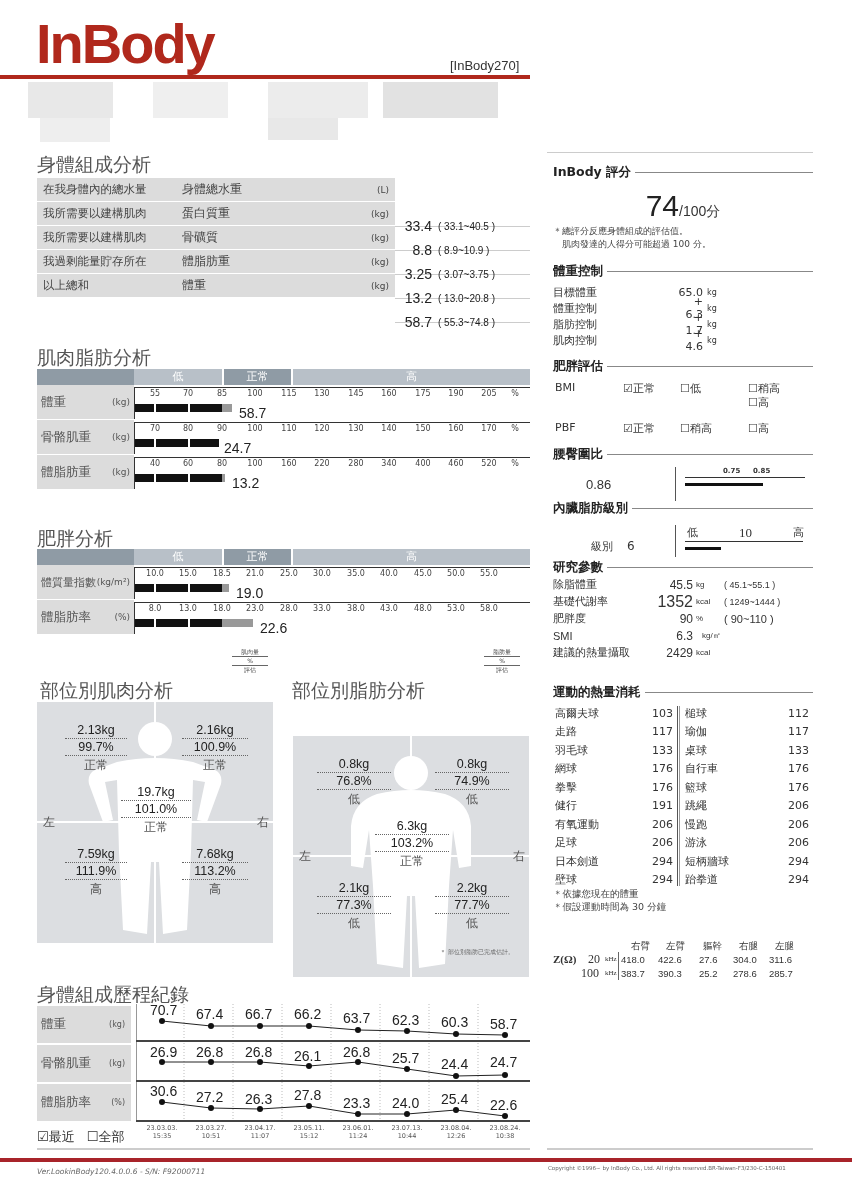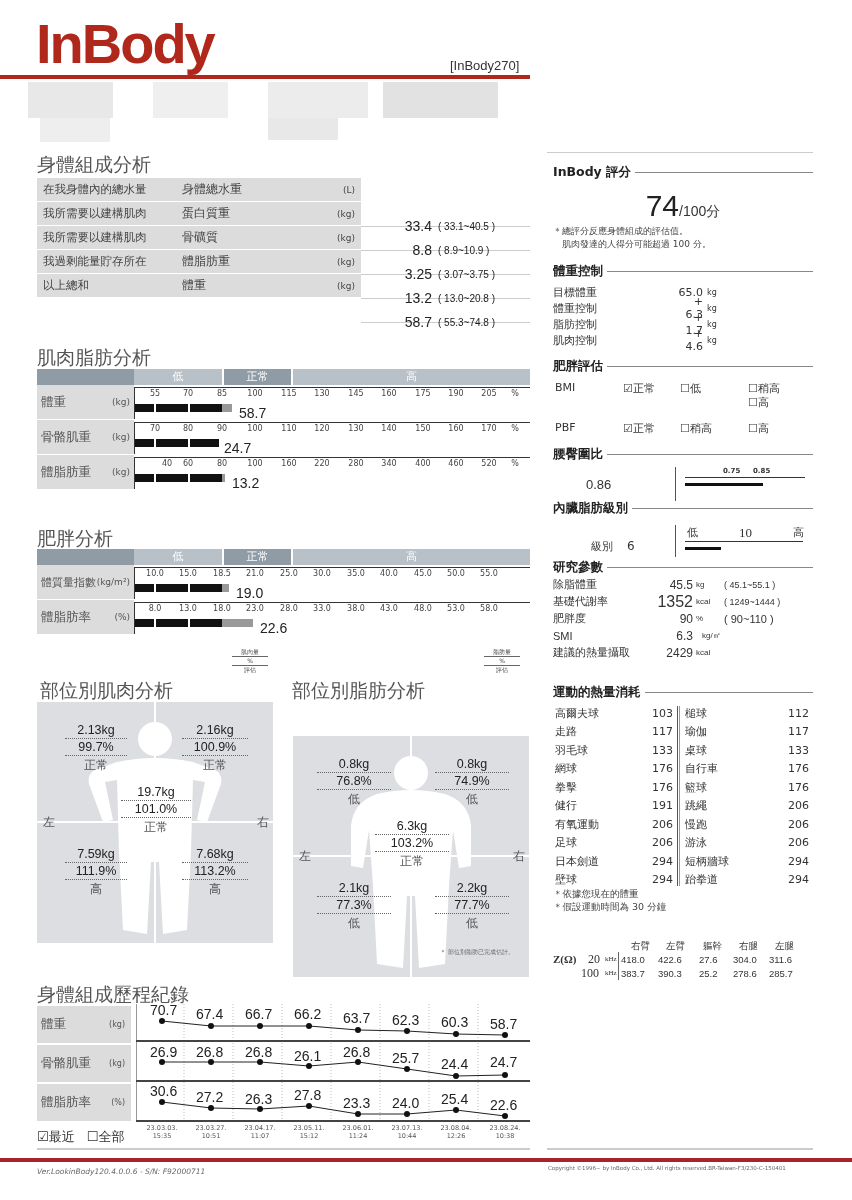--- a/index.html
+++ b/index.html
@@ -6,21 +6,21 @@
   body { width: 852px; height: 1200px; background: #fff; font-family: "DejaVu Sans", "Liberation Sans", sans-serif; color: #333; position: relative; overflow: hidden; }
   .abs { position: absolute; }
   .logo { left: 36px; top: 14px; font-family: "Liberation Sans", sans-serif; font-weight: bold; font-size: 56px; color: #b0281c; letter-spacing: -2px; line-height: 60px; }
   .model { left: 450px; top: 58px; font-size: 13px; color: #333; font-family: "Liberation Sans", sans-serif; }
   .topline { left: 0; top: 75px; width: 530px; height: 4px; background: #b0281c; }
   .blur { background: #e8e8e8; }
   .sec-title { font-size: 19px; color: #555; }
   
   .comp { left: 37px; top: 178px; width: 493px; }
   .comp-row { display: flex; height: 24px; border-bottom: 1px solid #fff; }
-  .comp-row .l { background: #dcdcdc; width: 324px; display: flex; align-items: center; font-size: 11.5px; color: #444; position: relative; }
+  .comp-row .l { background: #dcdcdc; width: 358px; display: flex; align-items: center; font-size: 11.5px; color: #444; position: relative; }
   .comp-row .l .a { width: 145px; padding-left: 6px; }
   .comp-row .l .b { width: 160px; font-size: 12px; }
   .comp-row .l .u { font-size: 9px; position: absolute; right: 6px; }
   .comp-row .r { flex: 1; background: #fff; display: flex; align-items: center; justify-content: flex-end; font-size: 14px; color: #222; border-bottom: 1px solid #ccc; padding-right: 8px; font-family: "Liberation Sans", sans-serif; margin-top: 48px; }
   .comp-row .r .rng { font-size: 10px; width: 90px; text-align: left; padding-left: 6px; }
   
   .bartbl { left: 37px; width: 493px; }
   .bar-head { display: flex; height: 16px; }
   .bar-head .blank { width: 97px; background: #8f9ba5; }
   .bar-head .h { color: #fff; font-size: 11px; text-align: center; line-height: 16px; }
@@ -185,21 +185,21 @@
       <div class="bar-val" style="left:89px">24.7</div>
     </div>
   </div>
   <div class="bar-row">
     <div class="lbl">
         <span>體脂肪重</span>
         <span class="u">(kg)</span>
       </div>
     <div class="plot">
       <div class="ticks">
-          <span style="left:32px">40</span>
+          <span style="left:20px">40</span>
           <span style="left:53px">60</span>
           <span style="left:87px">80</span>
           <span style="left:120px">100</span>
           <span style="left:154px">160</span>
           <span style="left:187px">220</span>
           <span style="left:221px">280</span>
           <span style="left:254px">340</span>
           <span style="left:288px">400</span>
           <span style="left:321px">460</span>
           <span style="left:354px">520</span>

